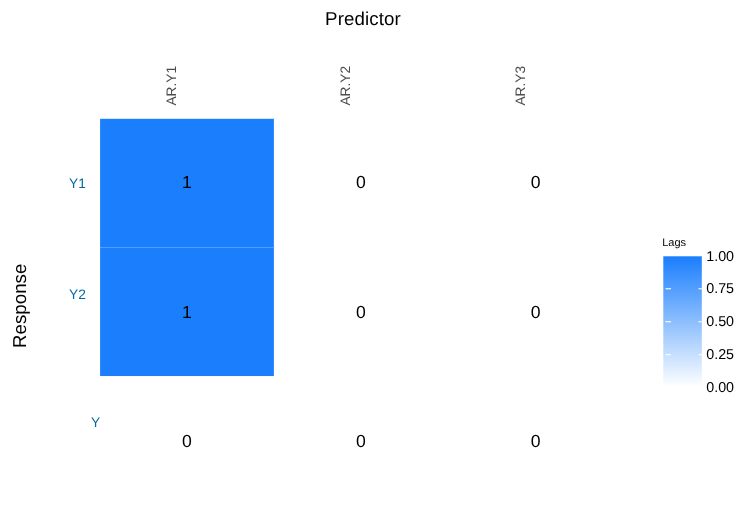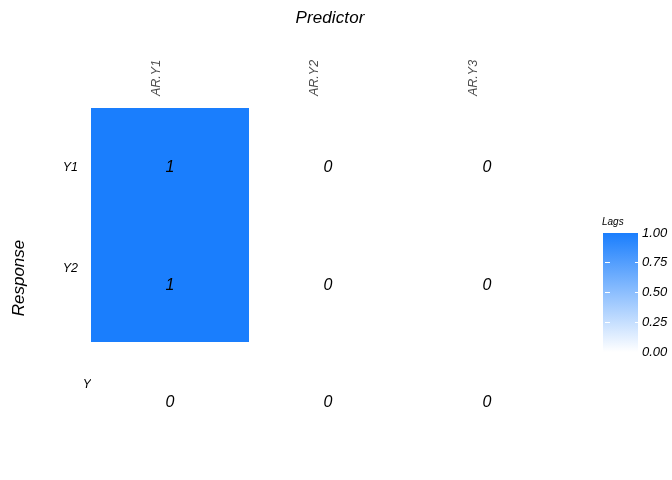--- a/index.html
+++ b/index.html
@@ -16,21 +16,20 @@
     color: #000000;
   }
 
   .plot-root {
     position: absolute;
     left: 0;
     top: 0;
     width: 632px;
     height: 480px;
     background: #ffffff;
-    font-style: italic;
   }
 
   
   .axis-title-x {
     position: absolute;
     left: 0;
     top: 8px;
     width: 660px;
     text-align: center;
     font-size: 17px;
@@ -70,21 +69,21 @@
     width: 14px;
   }
 
   
   .row-label {
     position: absolute;
     right: 0;
     width: 70px;
     text-align: right;
     font-size: 12.5px;
-    color: #000000;
+    color: #0369a1;
     line-height: 14px;
     height: 14px;
   }
   .row-label-wrap {
     position: absolute;
     left: 0;
     width: 78px;
     height: 14px;
   }
 

